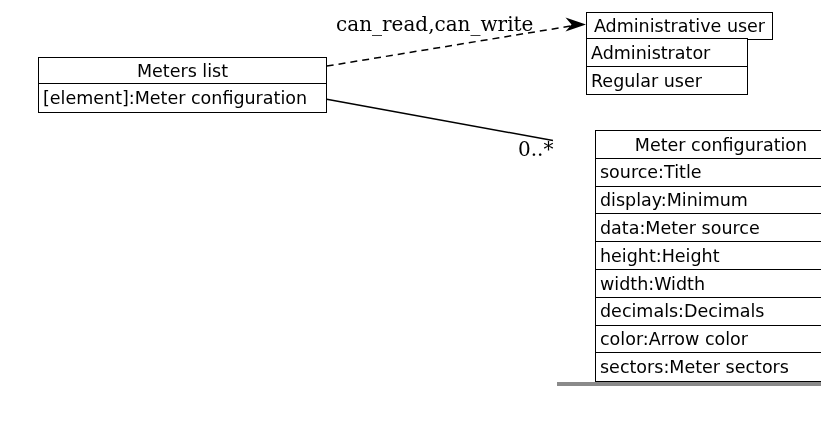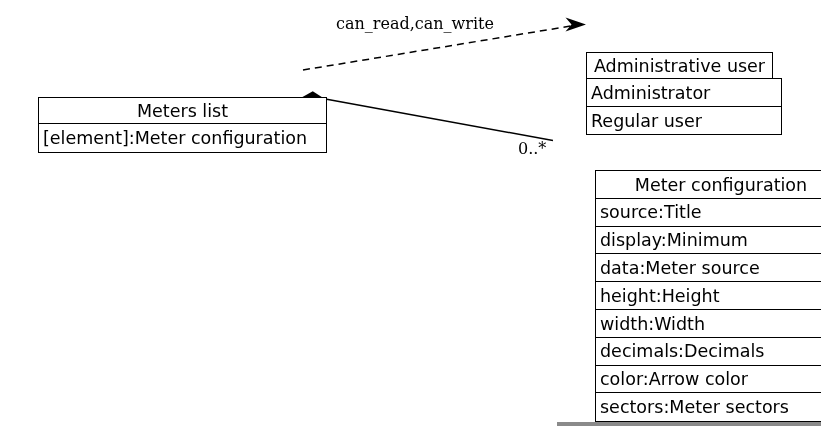--- a/index.html
+++ b/index.html
@@ -1,50 +1,50 @@
 <!DOCTYPE html>
 <html><head>
 <meta charset="utf-8">
 <style>
   html,body { margin:0; padding:0; background:#ffffff; }
   .canvas {
     position:relative; width:821px; height:448px; background:#ffffff;
     font-family:"DejaVu Sans", sans-serif; overflow:hidden; color:#000;
   }
   svg.edge-layer { position:absolute; left:0; top:0; width:821px; height:448px; }
-  .node { position:absolute;margin-top:40px; }
+  .node { position:absolute; }
   .cell {
     box-sizing:border-box;
     border:1.6px solid #000000;
     background:#ffffff;
     font-size:17.5px;
     white-space:nowrap;
     padding:0 4px;
     display:flex;
     align-items:center;
   }
   .cell + .cell { margin-top:-1.6px; }
   .hdr { justify-content:center; text-align:center; }
 
   
   .n-meters .hdr  { width:289px; height:28px; }
   .n-meters .attr { width:289px; height:29.5px; }
 
   
   .n-admin .hdr  { width:187px; height:27.5px; }
-  .n-admin .attr { width:196px; height:29.5px; }
+  .n-admin .attr { width:162px; height:29.5px; }
 
   
   .n-config { box-shadow:4px 4px 0 #8a8a8a; }
   .n-config .cell { width:252px; height:29.4px; }
 
   .edge-label {
     position:absolute;
     font-family:"DejaVu Serif", serif;
-    font-size:16px;
+    font-size:20px;
     line-height:22px;
     white-space:nowrap;
     color:#000;
   }
 </style>
 </head>
 <body>
 
 <div class="canvas">
 

